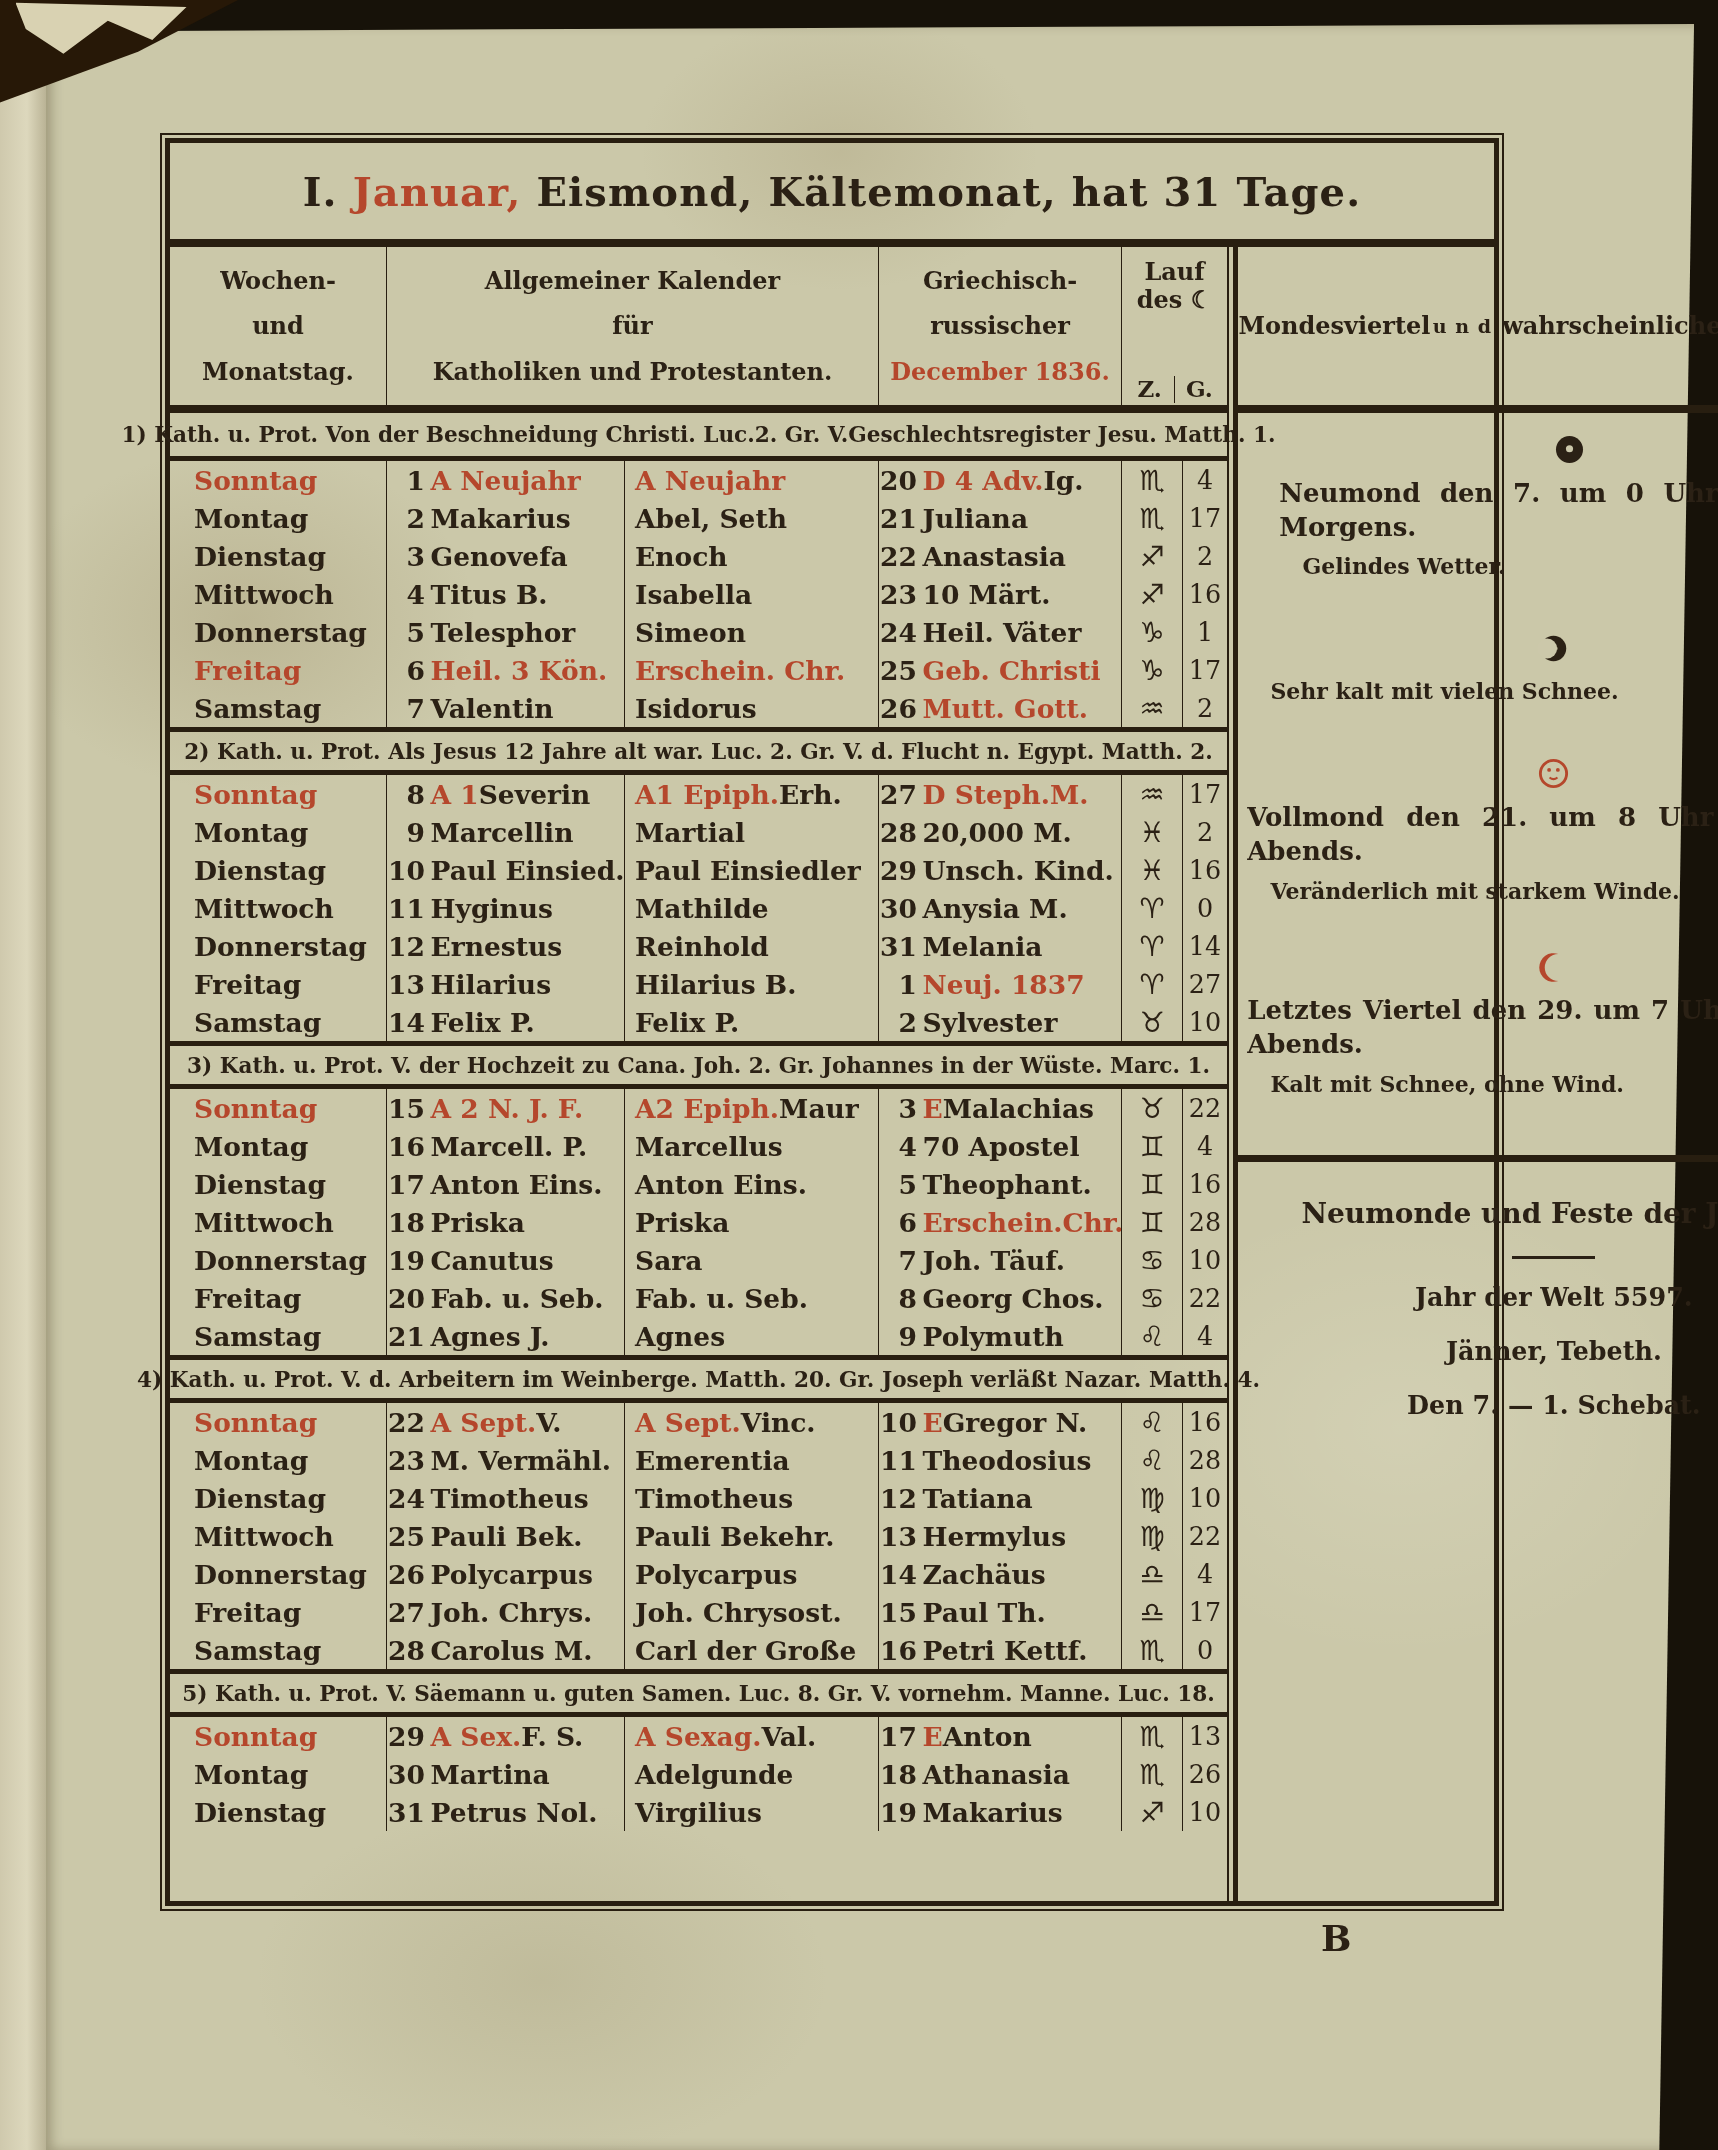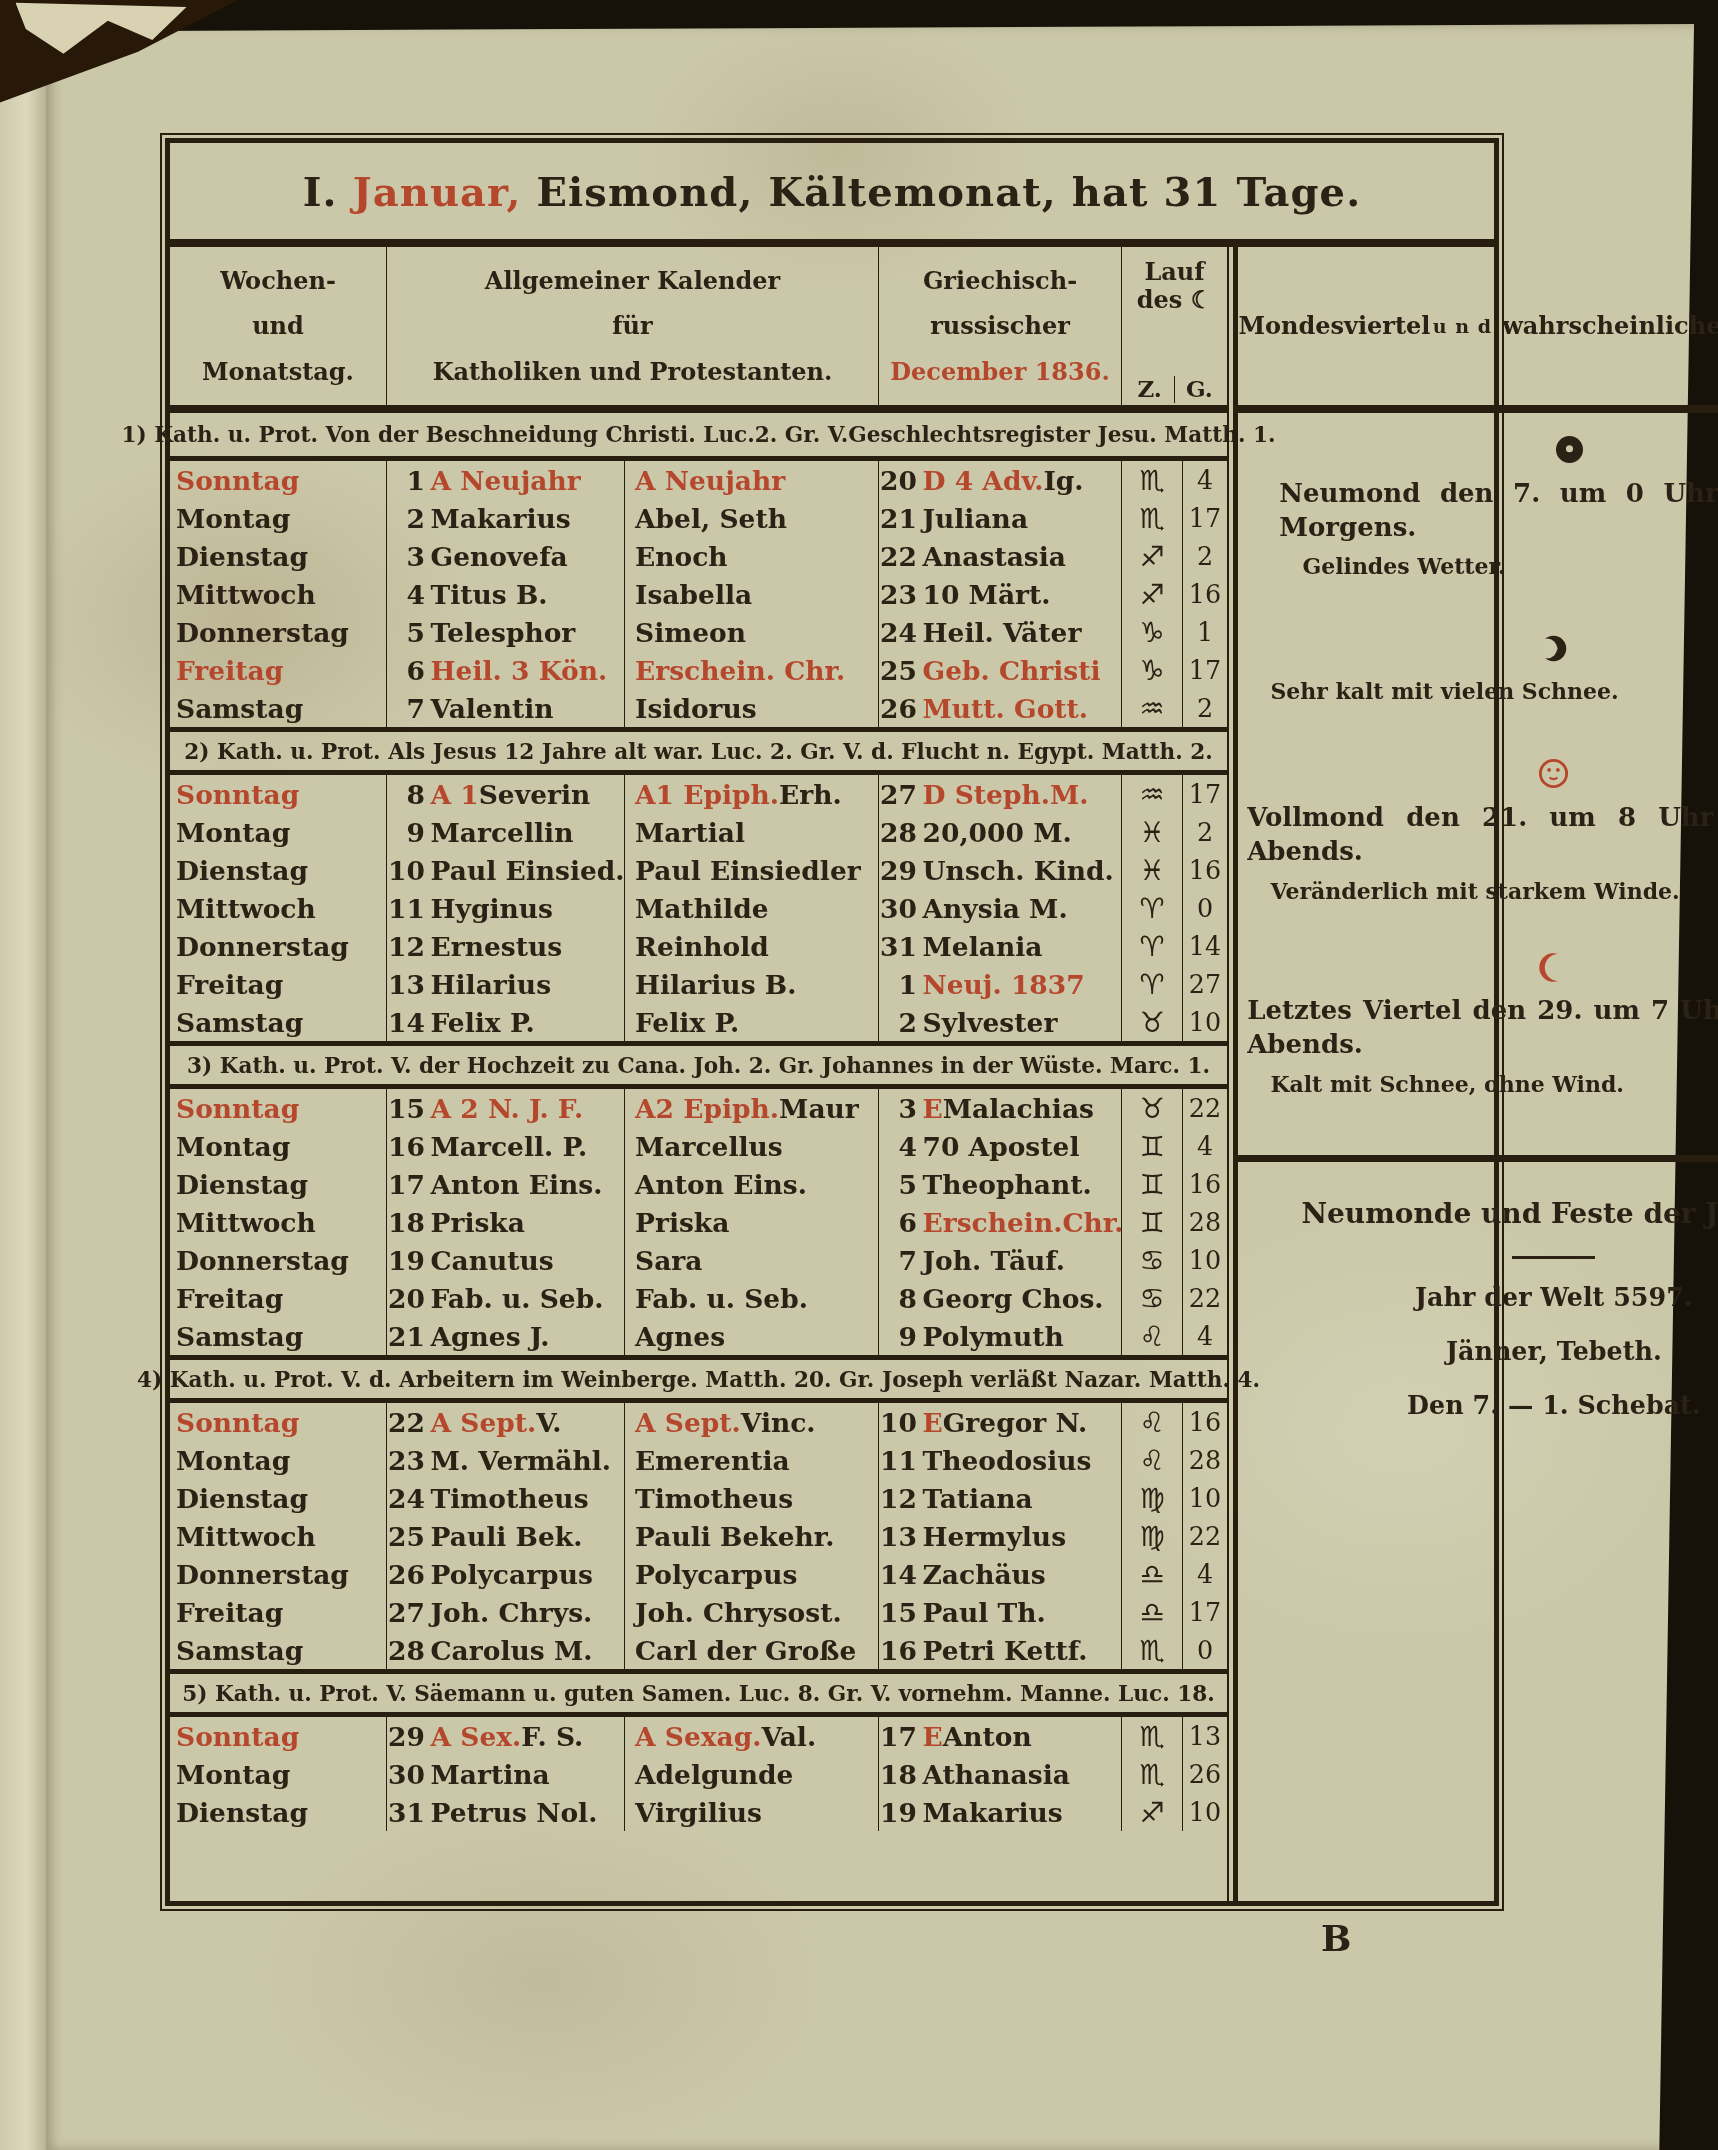--- a/index.html
+++ b/index.html
@@ -73,21 +73,21 @@
 
   
   .section-head{
     box-sizing:border-box;height:48px;border-bottom:5px solid var(--line);
     display:flex;align-items:center;justify-content:center;
     font-weight:bold;font-size:21.6px;white-space:nowrap;
   }
   .section + .section .section-head{border-top:5px solid var(--line);}
   .day-row{height:38px;display:flex;align-items:center;font-weight:bold;font-size:26.5px;}
   .cell{box-sizing:border-box;height:100%;display:flex;align-items:center;border-right:1.7px solid var(--line);overflow:hidden;white-space:nowrap;}
-  .c-day{width:217px;padding-left:6px;}
+  .c-day{width:217px;padding-left:24px;}
   .c-cath{width:238px;}
   .c-prot{width:254px;padding-left:10px;}
   .c-greek{width:243px;}
   .c-zod{width:61px;justify-content:center;font-family:"DejaVu Sans",sans-serif;font-size:28px;font-weight:normal;}
   .c-deg{flex:1;border-right:none;justify-content:center;font-weight:normal;font-size:25.4px;}
   .num{display:inline-block;width:38px;text-align:right;margin-right:5.5px;flex:none;}
   .rd{color:var(--red);}
 
   
   .moon-stack{flex:1;position:relative;border-left:2.2px solid var(--line);}

